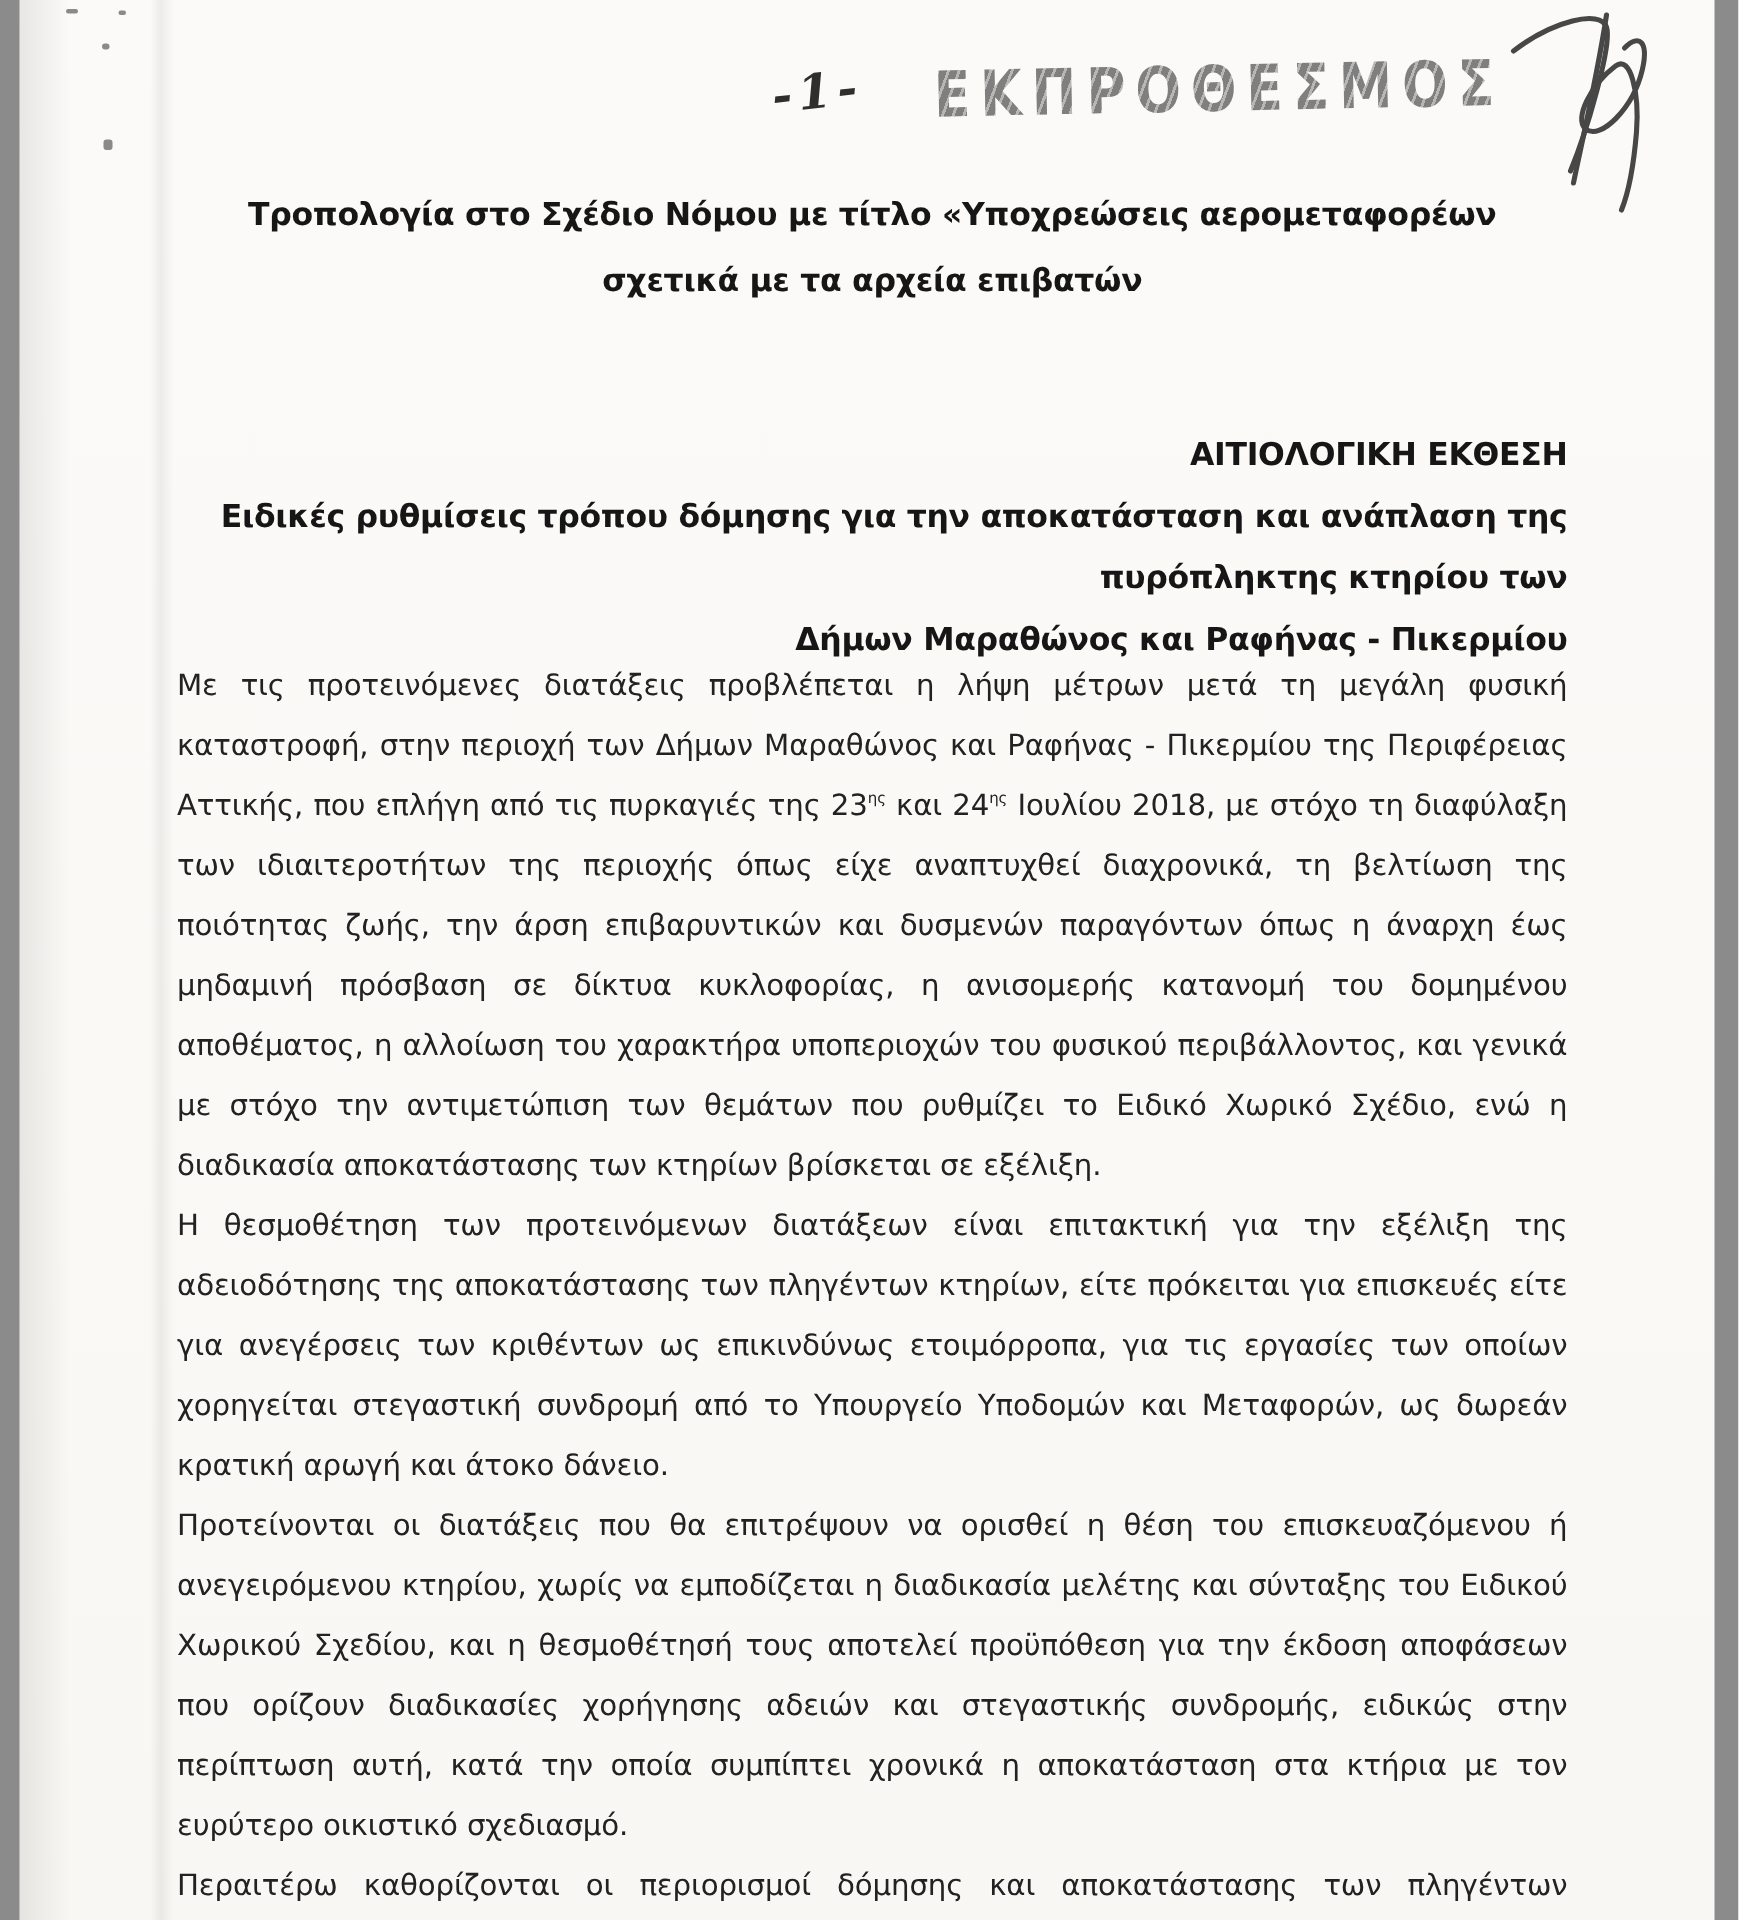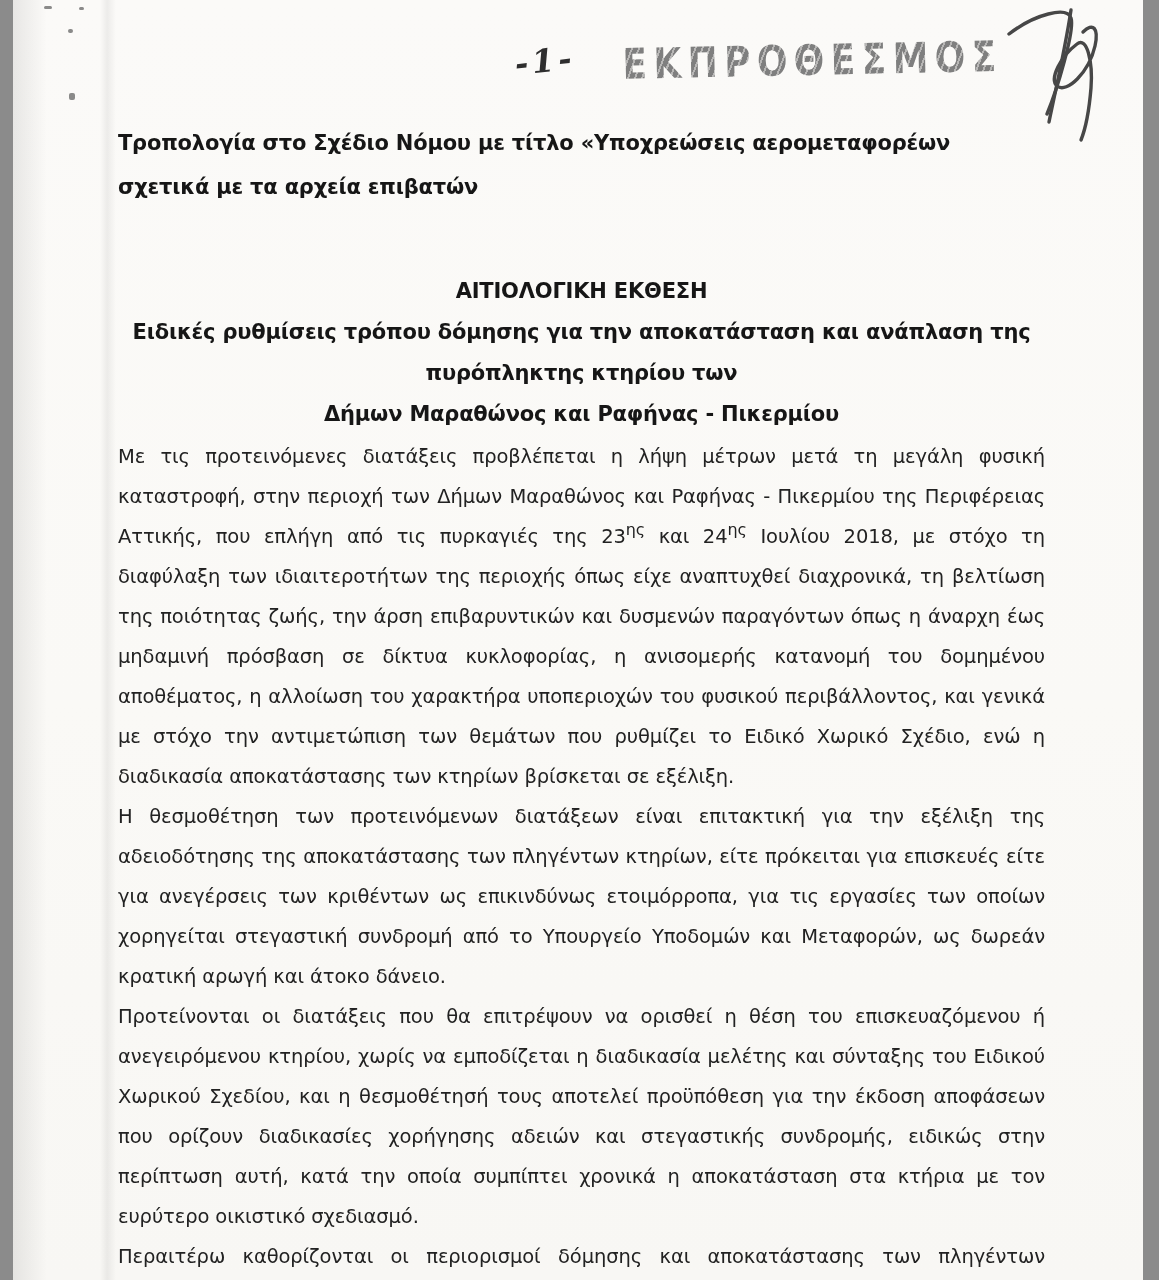--- a/index.html
+++ b/index.html
@@ -44,36 +44,36 @@
             mask-image:repeating-linear-gradient(115deg,#000 0 5px,rgba(0,0,0,.55) 5px 7px);
     opacity:.88;
   }
   
   .signature{position:absolute;top:2px;left:994px;width:132px;height:150px;}
   .signature path{fill:none;stroke:#474747;stroke-width:3.4;stroke-linecap:round;stroke-linejoin:round;}
 
   
   .doc-title{
     position:absolute;top:121px;left:118px;width:927px;
-    text-align:left;font-weight:bold;font-size:21px;line-height:44px;
+    text-align:center;font-weight:bold;font-size:21px;line-height:44px;
     color:#161616;letter-spacing:-0.2px;
   }
   .report-head{
-    position:absolute;top:271px;left:118px;width:927px;
-    text-align:center;font-weight:bold;font-size:21px;line-height:41px;
+    position:absolute;top:283px;left:118px;width:927px;
+    text-align:right;font-weight:bold;font-size:21px;line-height:41px;
     color:#161616;letter-spacing:-0.2px;
   }
   
   .body-text{
     position:absolute;top:437px;left:118px;width:927px;
     font-size:19.5px;line-height:40px;color:#222;
     text-align:justify;letter-spacing:-0.1px;
   }
   .body-text p{margin:0;text-align:justify;-moz-text-align-last:left;text-align-last:left;}
-  .body-text sup{font-size:16px;line-height:0;vertical-align:8px;}
+  .body-text sup{font-size:10px;line-height:0;vertical-align:8px;}
 </style>
 </head>
 <body>
 
 <div id="page">
 
   <div class="edge left"></div>
   <div class="edge right"></div>
   <div class="edge-shadow"></div>
   <div class="fold-streak"></div>

